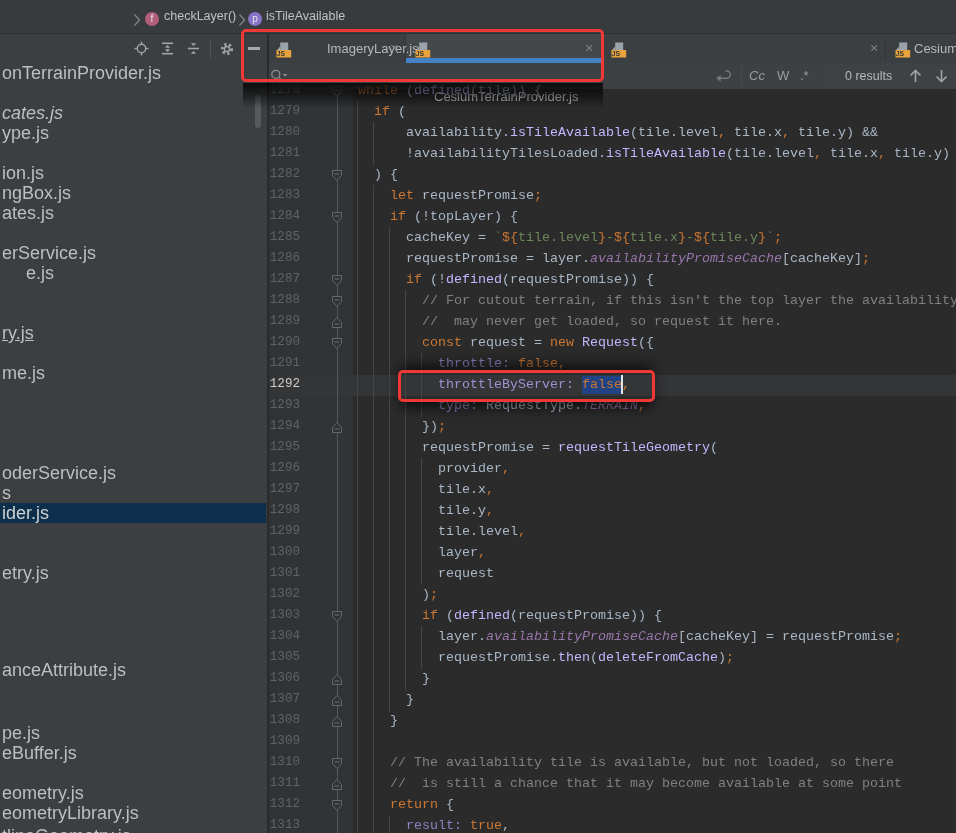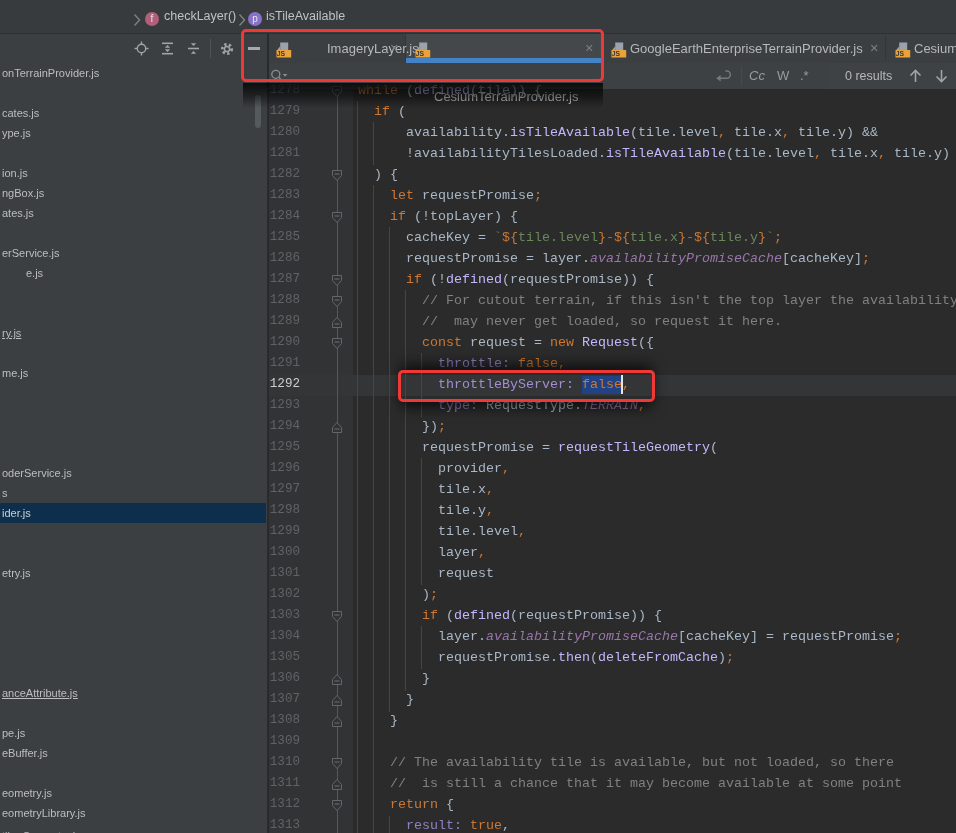--- a/index.html
+++ b/index.html
@@ -9,21 +9,21 @@
 
 #crumbbar{left:0;top:0;width:956px;height:33px;background:#383b3d;border-bottom:1px solid #2e3032;}
 #toolrow{left:0;top:34px;width:956px;height:29px;background:#3c3f41;}
 #lpanel{left:0;top:63px;width:267px;height:770px;background:#3c3f41;}
 #vsep{left:267px;top:34px;width:2px;height:799px;background:#282a2c;}
 #searchrow{left:269px;top:63px;width:687px;height:26px;background:#3e4143;border-bottom:1px solid #282a2b;}
 #editor{left:269px;top:89px;width:687px;height:744px;background:#2b2b2b;}
 #gutterbg{left:269px;top:89px;width:84px;height:744px;background:#313335;}
 .crumb{color:#bcc2c6;font-size:12.5px;line-height:33px;}
 .cico{width:14px;height:14px;border-radius:50%;color:#e8e2ea;font-size:10px;text-align:center;line-height:14px;top:12px;}
-.treetxt{color:#bcbec0;font-size:11px;height:20px;line-height:20px;left:2px;white-space:pre;}
+.treetxt{color:#bcbec0;font-size:18px;height:20px;line-height:20px;left:2px;white-space:pre;}
 .tabtxt{color:#b6b8ba;font-size:13px;line-height:29px;white-space:pre;}
 .x{color:#7d8183;font-size:14.5px;line-height:29px;}
 pre{margin:0;font-family:"Liberation Mono",monospace;}
 #code{left:358px;top:80px;font-size:13.34px;line-height:21px;color:#a9b7c6;}
 #nums{left:266px;top:80px;width:34px;font-size:12.6px;line-height:21px;color:#606366;text-align:right;}
 .k{color:#cc7832;}
 .s{color:#6a8759;}
 .c{color:#808080;}
 .pp{color:#9876aa;font-style:italic;}
 .f{color:#c4b5fd;}
@@ -110,21 +110,20 @@
   <div class="abs tabtxt" style="left:434px;top:34px;color:#c9ccce;margin-top:48px;">CesiumTerrainProvider.js</div>
   <div class="abs x" style="left:585px;top:34px;">×</div>
   <svg class="abs jsico" style="left:611px;top:42px;" width="16" height="16" viewBox="0 0 16 16">
       <g>
         <rect x="4.2" y="0.5" width="8" height="7.5" fill="#9aa3ab"></rect>
         <polygon points="4.2,4.2 4.2,8 1.2,8" fill="#9aa3ab"></polygon>
         <rect x="0.5" y="8" width="14.7" height="7.5" fill="#e9a33c"></rect>
         <text x="5" y="14.2" font-size="6.8" font-weight="bold" fill="#33373a" text-anchor="middle" font-family="Liberation Sans">JS</text>
       </g>
     </svg>
-  <div class="abs tabtxt" style="left:630px;top:34px;">GoogleEarthEnterpriseTerrainProvider.js</div>
   <div class="abs x" style="left:870px;top:34px;">×</div>
   <svg class="abs jsico" style="left:895px;top:42px;" width="16" height="16" viewBox="0 0 16 16">
       <g>
         <rect x="4.2" y="0.5" width="8" height="7.5" fill="#9aa3ab"></rect>
         <polygon points="4.2,4.2 4.2,8 1.2,8" fill="#9aa3ab"></polygon>
         <rect x="0.5" y="8" width="14.7" height="7.5" fill="#e9a33c"></rect>
         <text x="5" y="14.2" font-size="6.8" font-weight="bold" fill="#33373a" text-anchor="middle" font-family="Liberation Sans">JS</text>
       </g>
     </svg>
   <div class="abs tabtxt" style="left:914px;top:34px;">Cesium</div>
@@ -148,34 +147,34 @@
     <line x1="7.5" y1="2.5" x2="7.5" y2="14" stroke="#a0a4a7" stroke-width="1.6"></line>
     <polyline points="2.5,7.5 7.5,2.5 12.5,7.5" fill="none" stroke="#a0a4a7" stroke-width="1.6"></polyline>
   </svg>
   <svg class="abs" style="left:934px;top:68px;" width="15" height="16" viewBox="0 0 15 16">
     <line x1="7.5" y1="2" x2="7.5" y2="13.5" stroke="#a0a4a7" stroke-width="1.6"></line>
     <polyline points="2.5,8.5 7.5,13.5 12.5,8.5" fill="none" stroke="#a0a4a7" stroke-width="1.6"></polyline>
   </svg>
 
   <div class="abs" style="left:0px;top:503px;width:266px;height:20px;background:#0d2f4c;"></div>
   <div class="abs treetxt" style="top:63px;">onTerrainProvider.js</div>
-  <div class="abs treetxt" style="top:103px;">cates.js</div>
+  <div class="abs treetxt" style="top:103px;font-style:italic;">cates.js</div>
   <div class="abs treetxt" style="top:123px;">ype.js</div>
   <div class="abs treetxt" style="top:163px;">ion.js</div>
   <div class="abs treetxt" style="top:183px;">ngBox.js</div>
   <div class="abs treetxt" style="top:203px;">ates.js</div>
   <div class="abs treetxt" style="top:243px;">erService.js</div>
   <div class="abs treetxt" style="top:263px;margin-left:24px;">e.js</div>
   <div class="abs treetxt" style="top:323px;text-decoration:underline;">ry.js</div>
   <div class="abs treetxt" style="top:363px;">me.js</div>
   <div class="abs treetxt" style="top:463px;">oderService.js</div>
   <div class="abs treetxt" style="top:483px;">s</div>
   <div class="abs treetxt" style="top:503px;color:#cdd0d2;">ider.js</div>
   <div class="abs treetxt" style="top:563px;">etry.js</div>
-  <div class="abs treetxt" style="top:683px;text-decoration:underline;">anceAttribute.js</div>
+  <div class="abs treetxt" style="top:660px;">anceAttribute.js</div>
   <div class="abs treetxt" style="top:723px;">pe.js</div>
   <div class="abs treetxt" style="top:743px;">eBuffer.js</div>
   <div class="abs treetxt" style="top:783px;">eometry.js</div>
   <div class="abs treetxt" style="top:803px;">eometryLibrary.js</div>
   <div class="abs treetxt" style="top:826px;">tlineGeometry.js</div>
   <div class="abs" style="left:255px;top:95px;width:6px;height:33px;background:#555a5c;border-radius:3px;"></div>
 
   <div class="abs" style="left:269px;top:374.5px;width:687px;height:21px;background:#343537;"></div>
   <div class="abs guide" style="left:357px;top:101px;height:732px;"></div>
   <div class="abs guide" style="left:373px;top:122px;height:43px;"></div>

